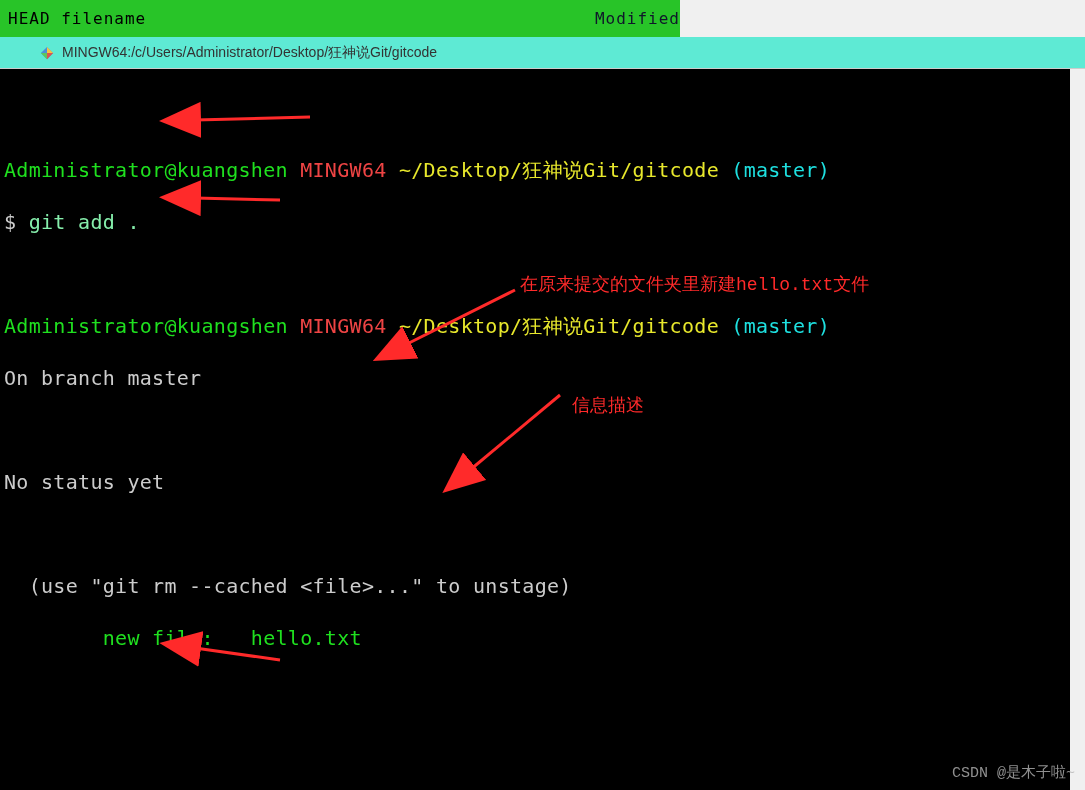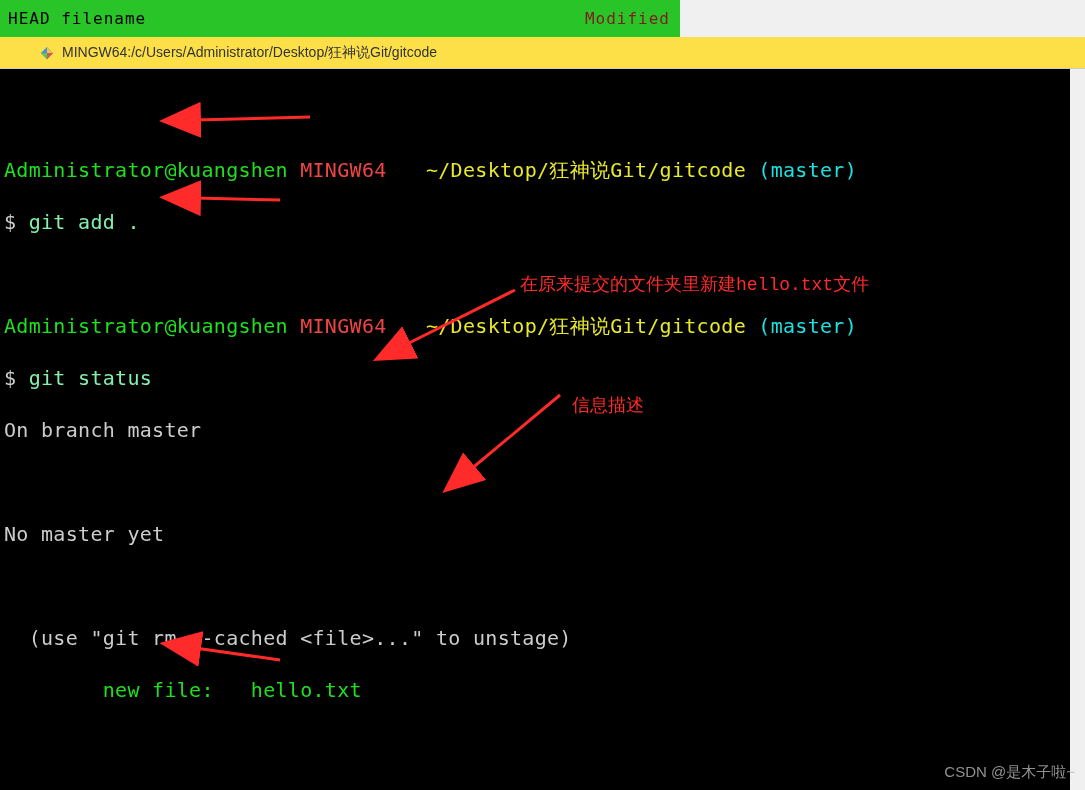--- a/index.html
+++ b/index.html
@@ -16,27 +16,26 @@
     height: 37px;
     background: #28c428;
     color: #000;
     font-size: 16px;
     display: flex;
     align-items: center;
     padding-left: 8px;
     letter-spacing: 1px;
   }
   .top-bar .mod {
-    color: #7f1d1d;
+    color: #0f172a;
     margin-left: auto;
-    margin-right: 10px;
   }
   .title-bar {
     height: 32px;
-    background: #fde047;
+    background: #5eead4;
     border-bottom: 1px solid #ccc;
     display: flex;
     align-items: center;
     font-family: "Segoe UI", Arial, sans-serif;
     font-size: 14px;
     color: #333;
     padding-left: 40px;
     position: relative;
   }
   .title-bar .app-icon {
@@ -51,21 +50,21 @@
     padding: 10px 0 10px 4px;
     width: 1070px;
     height: 738px;
     white-space: pre;
     position: relative;
     letter-spacing: 0.3px;
   }
   .line { display: block; }
   .user { color: #1fe01f; }
   .env  { color: #ef4444; }
-  .path { color: #e8e82c; margin-left: 27px; }
+  .path { color: #e8e82c; }
   .branch { color: #1ee0e0; }
   .dollar { color: #ccc; }
   .cmd { color: #86efac; text-align: center; }
   .outwhite { color: #ccc; }
   .staged { color: #1fe01f; }
   
   .anno {
     position: absolute;
     color: #ff2a2a;
     font-family: Liberation Mono, monospace;
@@ -76,21 +75,21 @@
     position: absolute;
     top: 0; left: 0;
     width: 1085px;
     height: 790px;
     pointer-events: none;
   }
   .watermark {
     position: absolute;
     right: 10px;
     bottom: 8px;
-    font-family: Liberation Sans, sans-serif;
+    font-family: Liberation Mono, monospace;
     font-size: 15px;
     color: rgba(180,180,180,0.8);
   }
   .left-frag {
     position: absolute;
     left: 0;
     background: #fff;
     color: #444;
     font-size: 18px;
     font-family: Arial, sans-serif;
@@ -117,24 +116,23 @@
   </svg>
   <span>MINGW64:/c/Users/Administrator/Desktop/狂神说Git/gitcode</span>
 </div>
 
 <div class="terminal">
 <span class="line"> </span>
 <span class="line"><span class="user">Administrator@kuangshen</span> <span class="env">MINGW64</span> <span class="path">~/Desktop/狂神说Git/gitcode</span> <span class="branch">(master)</span></span>
 <span class="line"><span class="dollar">$</span> <span class="cmd">git add .</span></span>
 <span class="line"> </span>
 <span class="line"><span class="user">Administrator@kuangshen</span> <span class="env">MINGW64</span> <span class="path">~/Desktop/狂神说Git/gitcode</span> <span class="branch">(master)</span></span>
-<span class="line"><span class="dollar">$</span> <span class="cmd">git status</span></span>
 <span class="line outwhite">On branch master</span>
 <span class="line"> </span>
-<span class="line outwhite">No master yet</span>
+<span class="line outwhite">No status yet</span>
 <span class="line"> </span>
 <span class="line outwhite">  (use "git rm --cached &lt;file&gt;..." to unstage)</span>
 <span class="line staged">        new file:   hello.txt</span>
 <span class="line"> </span>
 
 
 
 
 
 

